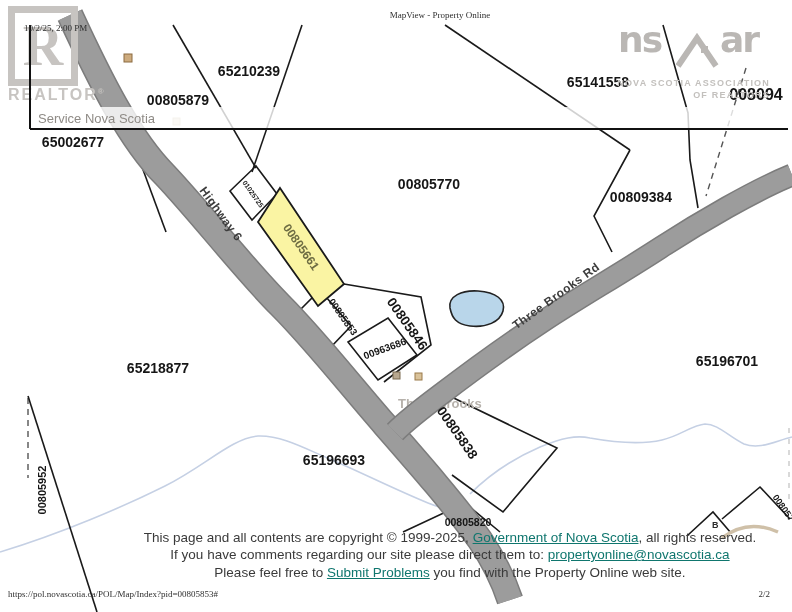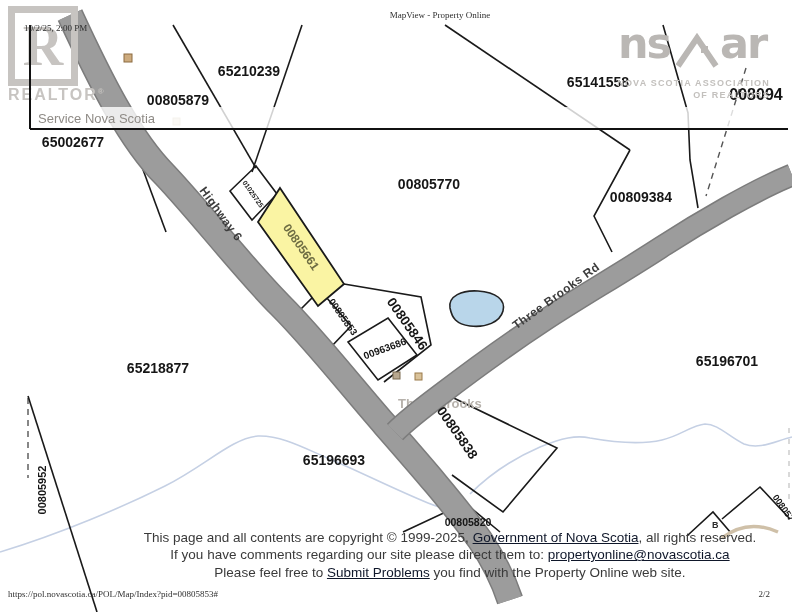--- a/index.html
+++ b/index.html
@@ -15,30 +15,30 @@
   .rotm20{transform:translate(-50%,-50%) rotate(-20deg);}
   .rotm90{transform:translate(-50%,-50%) rotate(-90deg);}
   .roadlbl{position:absolute;font-weight:bold;color:#3d3d3d;white-space:nowrap;
            transform:translate(-50%,-50%) rotate(54deg);font-size:12px;letter-spacing:.5px;}
   #realtor-box{position:absolute;left:8px;top:6px;width:56px;height:66px;border:7px solid #c7c4c1;
                display:flex;align-items:center;justify-content:center;}
   #realtor-box .r{font-size:56px;font-weight:bold;color:#c7c4c1;font-family:"Liberation Serif",serif;line-height:1;}
   #realtor-text{position:absolute;left:8px;top:86px;font-size:16px;font-weight:bold;letter-spacing:2px;color:#c7c4c1;}
   #realtor-text sup{font-size:8px;}
   #nsar{position:absolute;left:618px;top:22px;width:174px;height:80px;}
-  #nsar .big{font-size:43px;font-weight:bold;color:#bab7b4;letter-spacing:-2px;line-height:1;
+  #nsar .big{font-size:36px;font-weight:bold;color:#bab7b4;letter-spacing:-2px;line-height:1;
              font-family:"DejaVu Sans",sans-serif;}
   #nsar .cap{position:absolute;right:22px;top:56px;font-size:9px;letter-spacing:1.2px;color:#c3c0bd;
              text-align:right;line-height:1.3;white-space:nowrap;font-weight:bold;}
   #service-band{position:absolute;left:30px;top:107px;width:762px;height:22px;background:rgba(255,255,255,0.8);}
   #service-label{position:absolute;left:38px;top:111px;font-size:13px;color:#8f8b86;}
   
   #footer{position:absolute;left:120px;top:529px;width:660px;text-align:center;font-size:13.5px;
           color:#3a3a3a;line-height:1.28;}
-  #footer a{color:#0f172a;text-decoration:underline;cursor:pointer;margin-top:35px;}
+  #footer a{color:#0f766e;text-decoration:underline;cursor:pointer;margin-top:35px;}
   #url{position:absolute;left:8px;top:589px;font-size:9px;}
   #pageno{position:absolute;right:22px;top:589px;font-size:9px;}
   #hdr-time{position:absolute;left:24px;top:10px;margin-top:13px;}
   #hdr-title{position:absolute;left:300px;top:10px;width:280px;text-align:center;}
   .bmark{position:absolute;font-size:9px;font-weight:bold;color:#2b2b2b;}
 </style>
 </head>
 <body>
 
 <div id="page">

